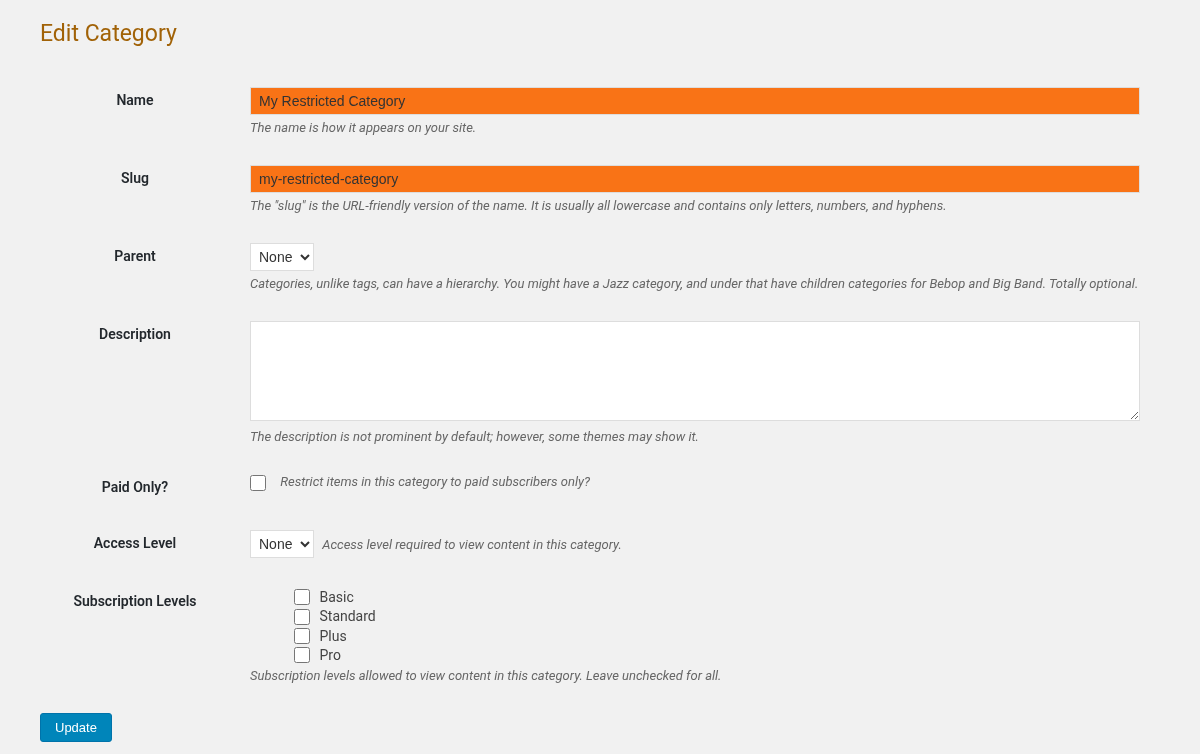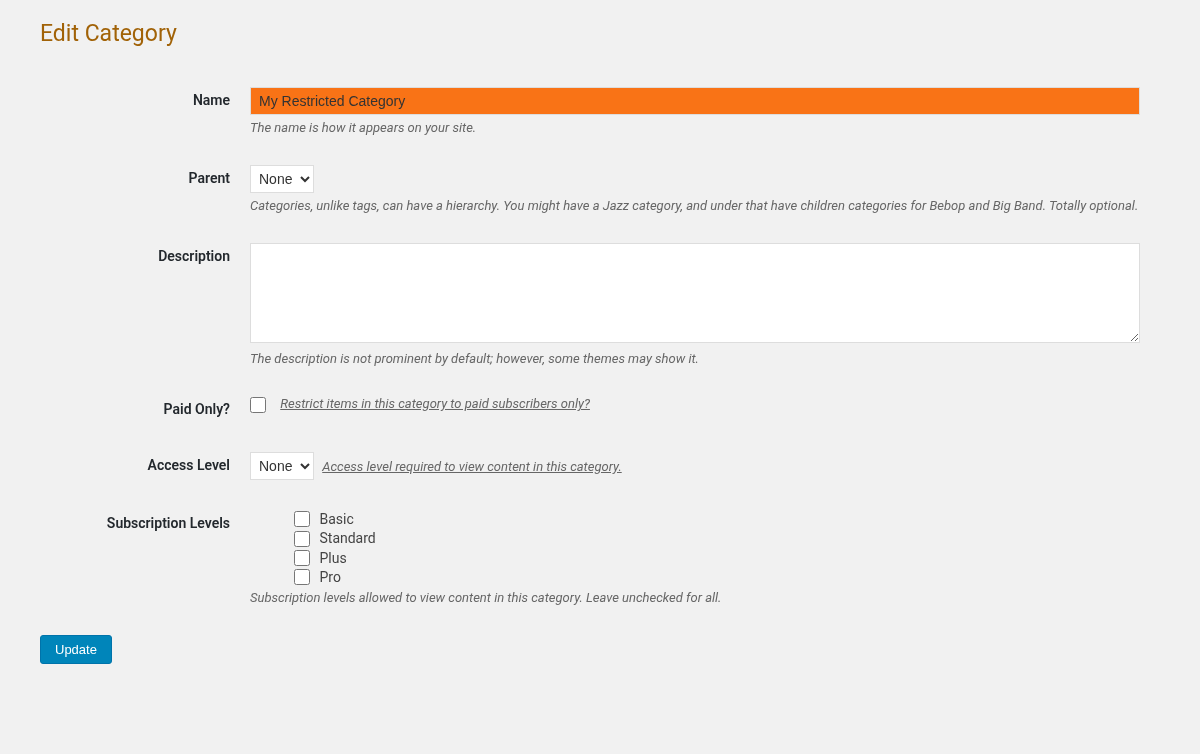--- a/index.html
+++ b/index.html
@@ -21,21 +21,21 @@
       margin-bottom: 25px;
     }
     .form-table {
       width: 100%;
       border-collapse: collapse;
     }
     .form-table tr {
       vertical-align: top;
     }
     .form-table th {
-      text-align: right;
+      text-align: center;
       width: 200px;
       padding: 20px 10px 20px 0;
       font-weight: 600;
       color: #23282d;
       font-size: 14px;
       vertical-align: top;
     }
     .form-table td {
       padding: 15px 10px;
       vertical-align: top;
@@ -74,21 +74,20 @@
       color: #666;
       font-size: 13px;
       margin-top: 5px;
       display: block;
     }
     .inline-description {
       font-style: italic;
       color: #666;
       font-size: 13px;
       margin-left: 5px;
-      text-decoration: underline;
     }
     input[type="checkbox"] {
       margin-right: 6px;
       vertical-align: middle;
       width: 16px;
       height: 16px;
       border: 1px solid #b4b9be;
       background: #fff;
     }
     .checkbox-list {
@@ -124,20 +123,27 @@
 <table class="form-table">
   <tbody>
     <tr>
       <th>Name</th>
       <td>
         <input type="text" value="My Restricted Category" style="">
         <span class="description">The name is how it appears on your site.</span>
       </td>
     </tr>
     <tr>
+      <th>Slug</th>
+      <td>
+        <input type="text" value="my-restricted-category" style="">
+        <span class="description">The "slug" is the URL-friendly version of the name. It is usually all lowercase and contains only letters, numbers, and hyphens.</span>
+      </td>
+    </tr>
+    <tr>
       <th>Parent</th>
       <td>
         <select>
           <option>None</option>
         </select>
         <span class="description">Categories, unlike tags, can have a hierarchy. You might have a Jazz category, and under that have children categories for Bebop and Big Band. Totally optional.</span>
       </td>
     </tr>
     <tr>
       <th>Description</th>

